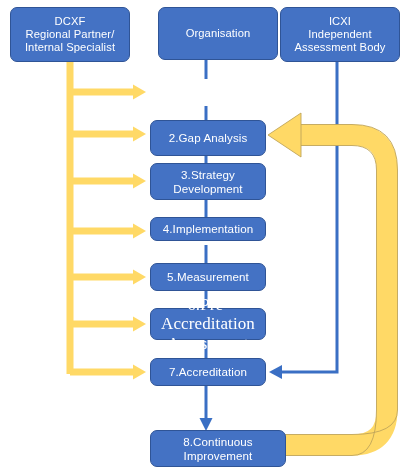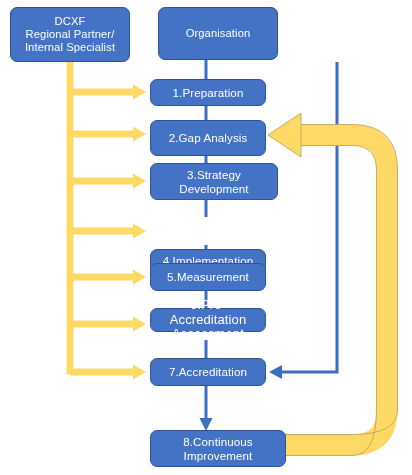--- a/index.html
+++ b/index.html
@@ -137,43 +137,45 @@
   <div class="node lane-head" style="left:10px; top:7px; width:120px; height:55px;">
     <span class="node-label">DCXF
 Regional Partner/
 Internal Specialist</span>
   </div>
 
   <div class="node lane-head" style="left:146px; top:7px; width:120px; height:53px;margin-left:12px;">
     <span class="node-label">Organisation</span>
   </div>
 
+  <div class="node lane-head" style="left:280px; top:7px; width:120px; height:55px;">
+    <span class="node-label">ICXI
+Independent
+Assessment Body</span>
+  </div>
 
-  <div class="node step" style="left:150px; top:79px; width:116px; height:27px;">
-    <span class="node-label">1.Preparation</span>
-  </div>
 
   <div class="node step" style="left:150px; top:120px; width:116px; height:36px;">
     <span class="node-label">2.Gap Analysis</span>
   </div>
 
-  <div class="node step" style="left:150px; top:163px; width:128px; height:37px;">
+  <div class="node step" style="left:150px; top:163px; width:116px; height:37px;">
     <span class="node-label">3.Strategy
 Development</span>
   </div>
 
-  <div class="node step" style="left:150px; top:217px; width:116px; height:24px;margin-top:32px;">
+  <div class="node step" style="left:150px; top:217px; width:116px; height:24px;">
     <span class="node-label">4.Implementation</span>
   </div>
 
   <div class="node step" style="left:150px; top:263px; width:116px; height:28px;">
     <span class="node-label">5.Measurement</span>
   </div>
 
-  <div class="node step" style="left:150px; top:308px; width:116px; height:24px; font-size:13px;">
+  <div class="node step" style="left:150px; top:308px; width:116px; height:32px; font-size:17px;font-family:Liberation Serif, serif;">
     <span class="node-label">6.Pre- Accreditation
 Assessment</span>
   </div>
 
   <div class="node step" style="left:150px; top:358px; width:116px; height:28px;">
     <span class="node-label">7.Accreditation</span>
   </div>
 
   <div class="node step" style="left:150px; top:430px; width:136px; height:37px;">
     <span class="node-label">8.Continuous

